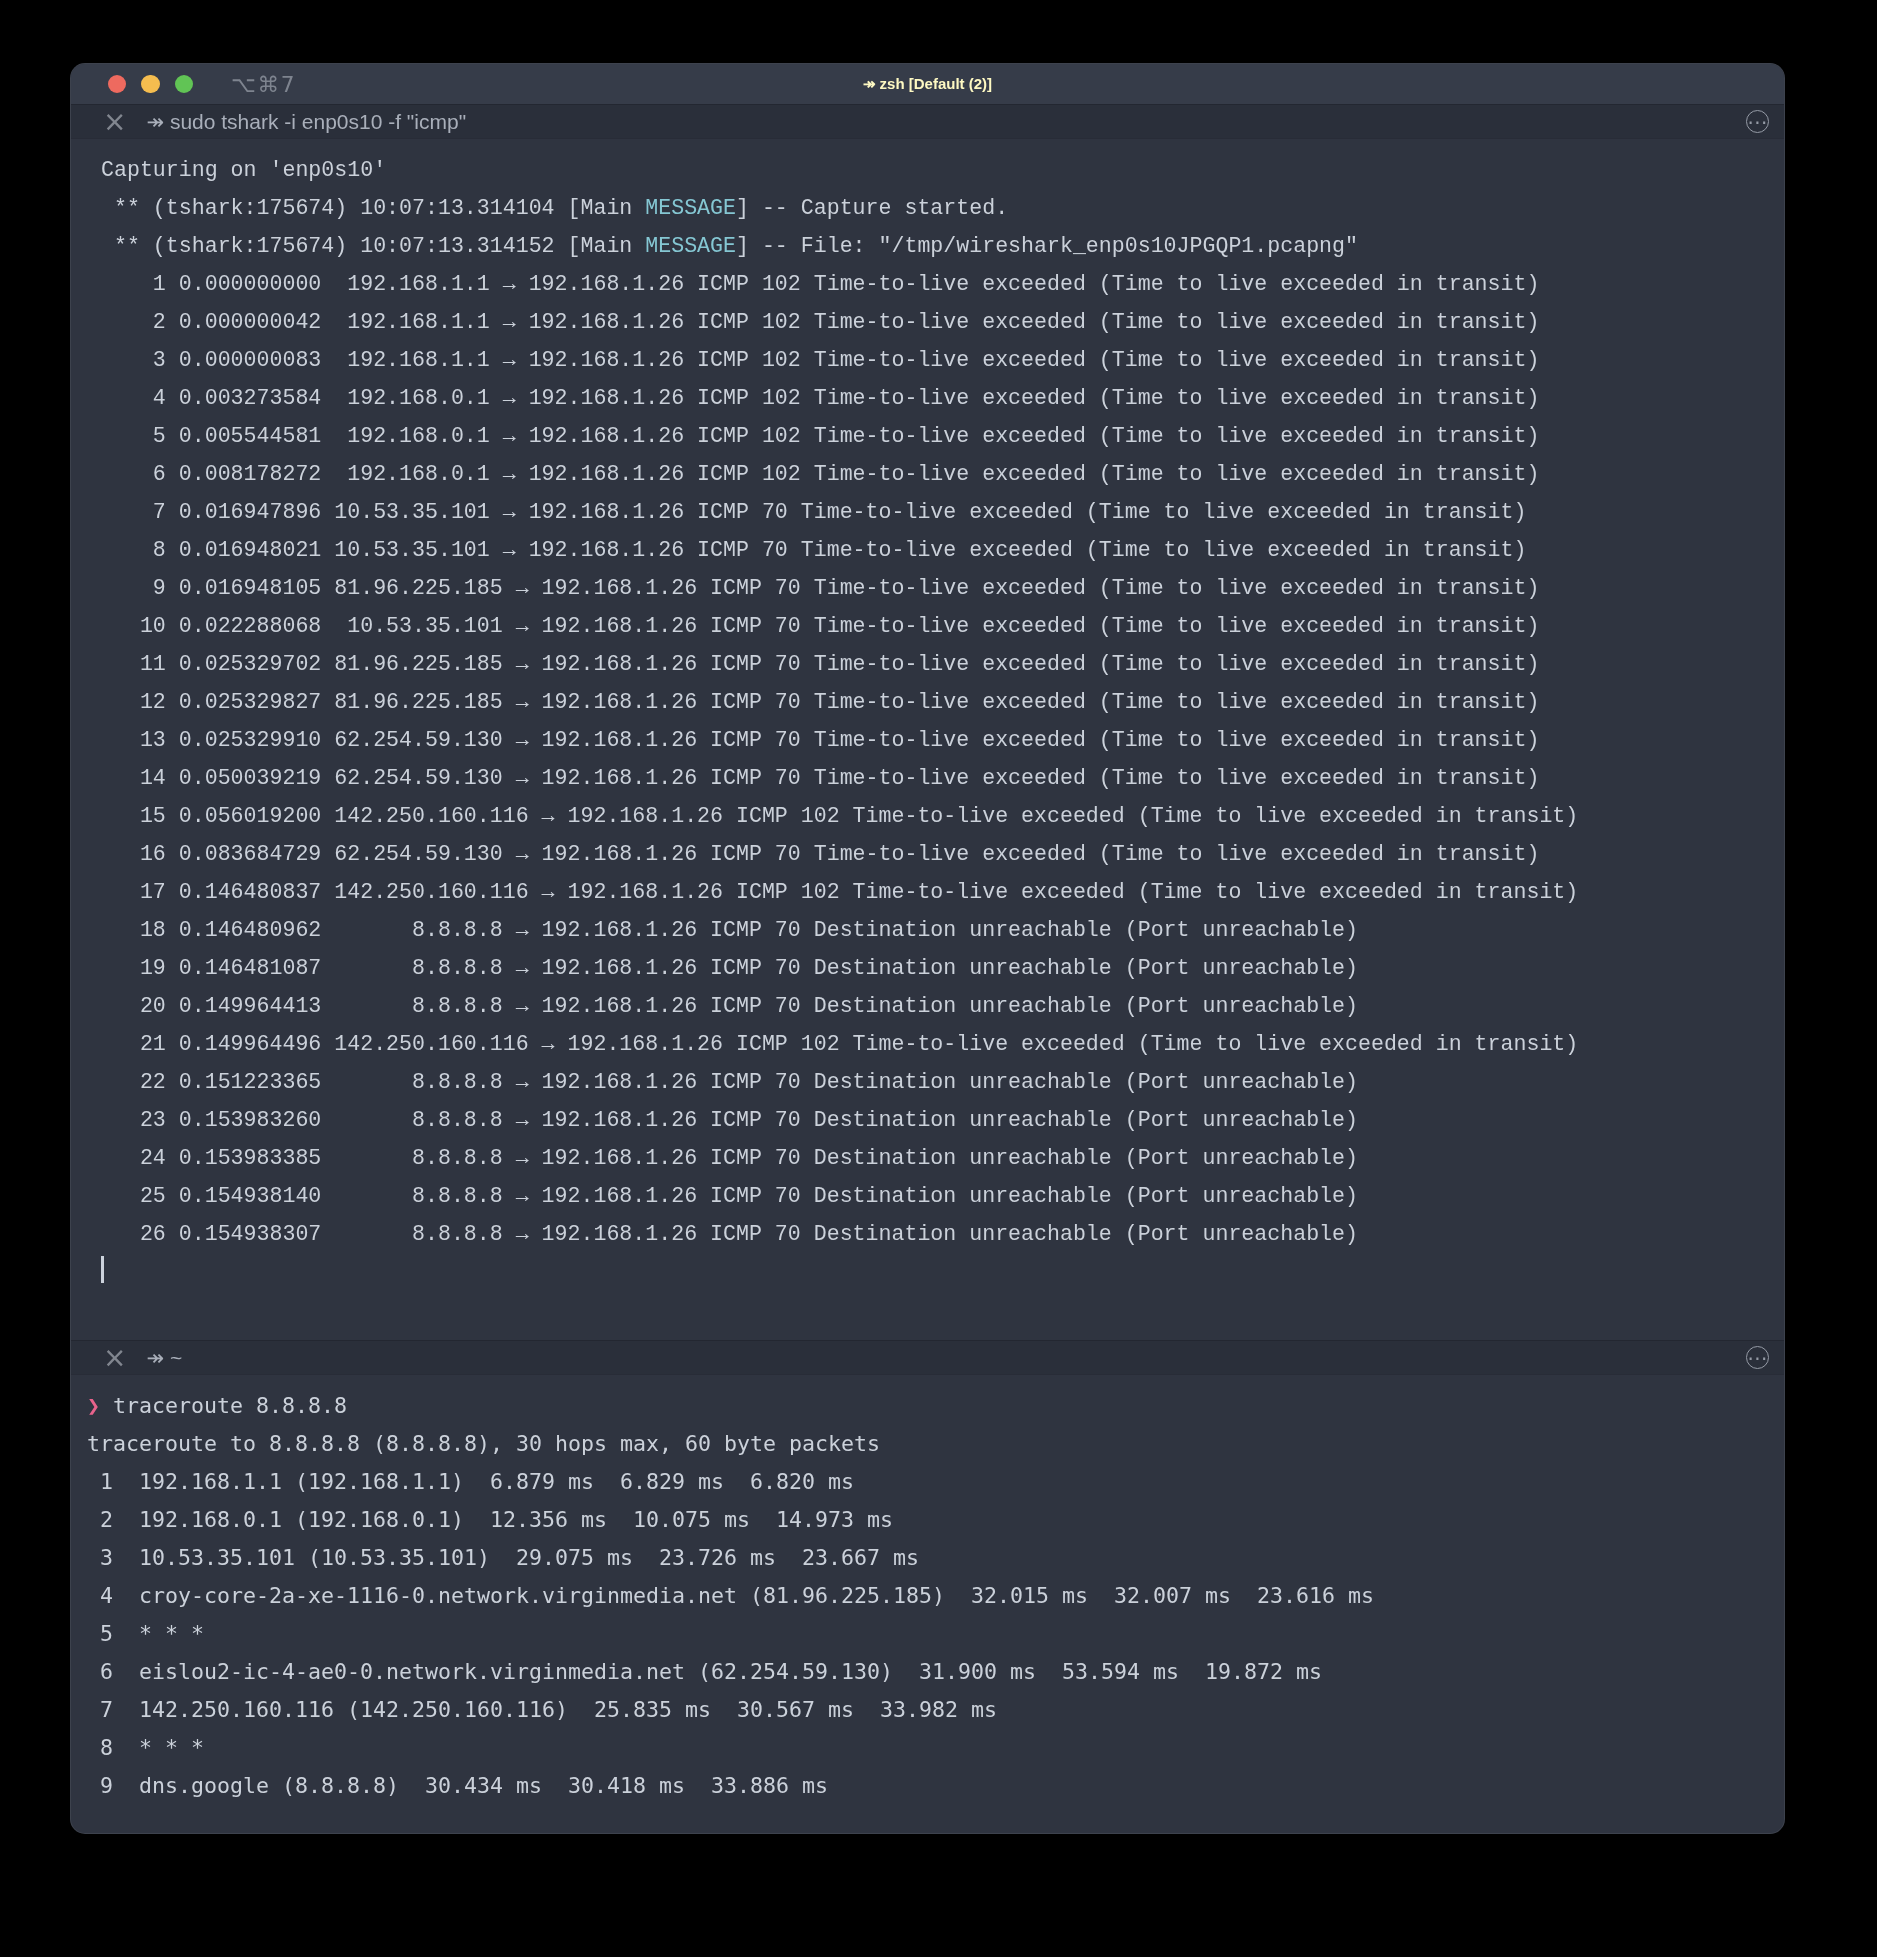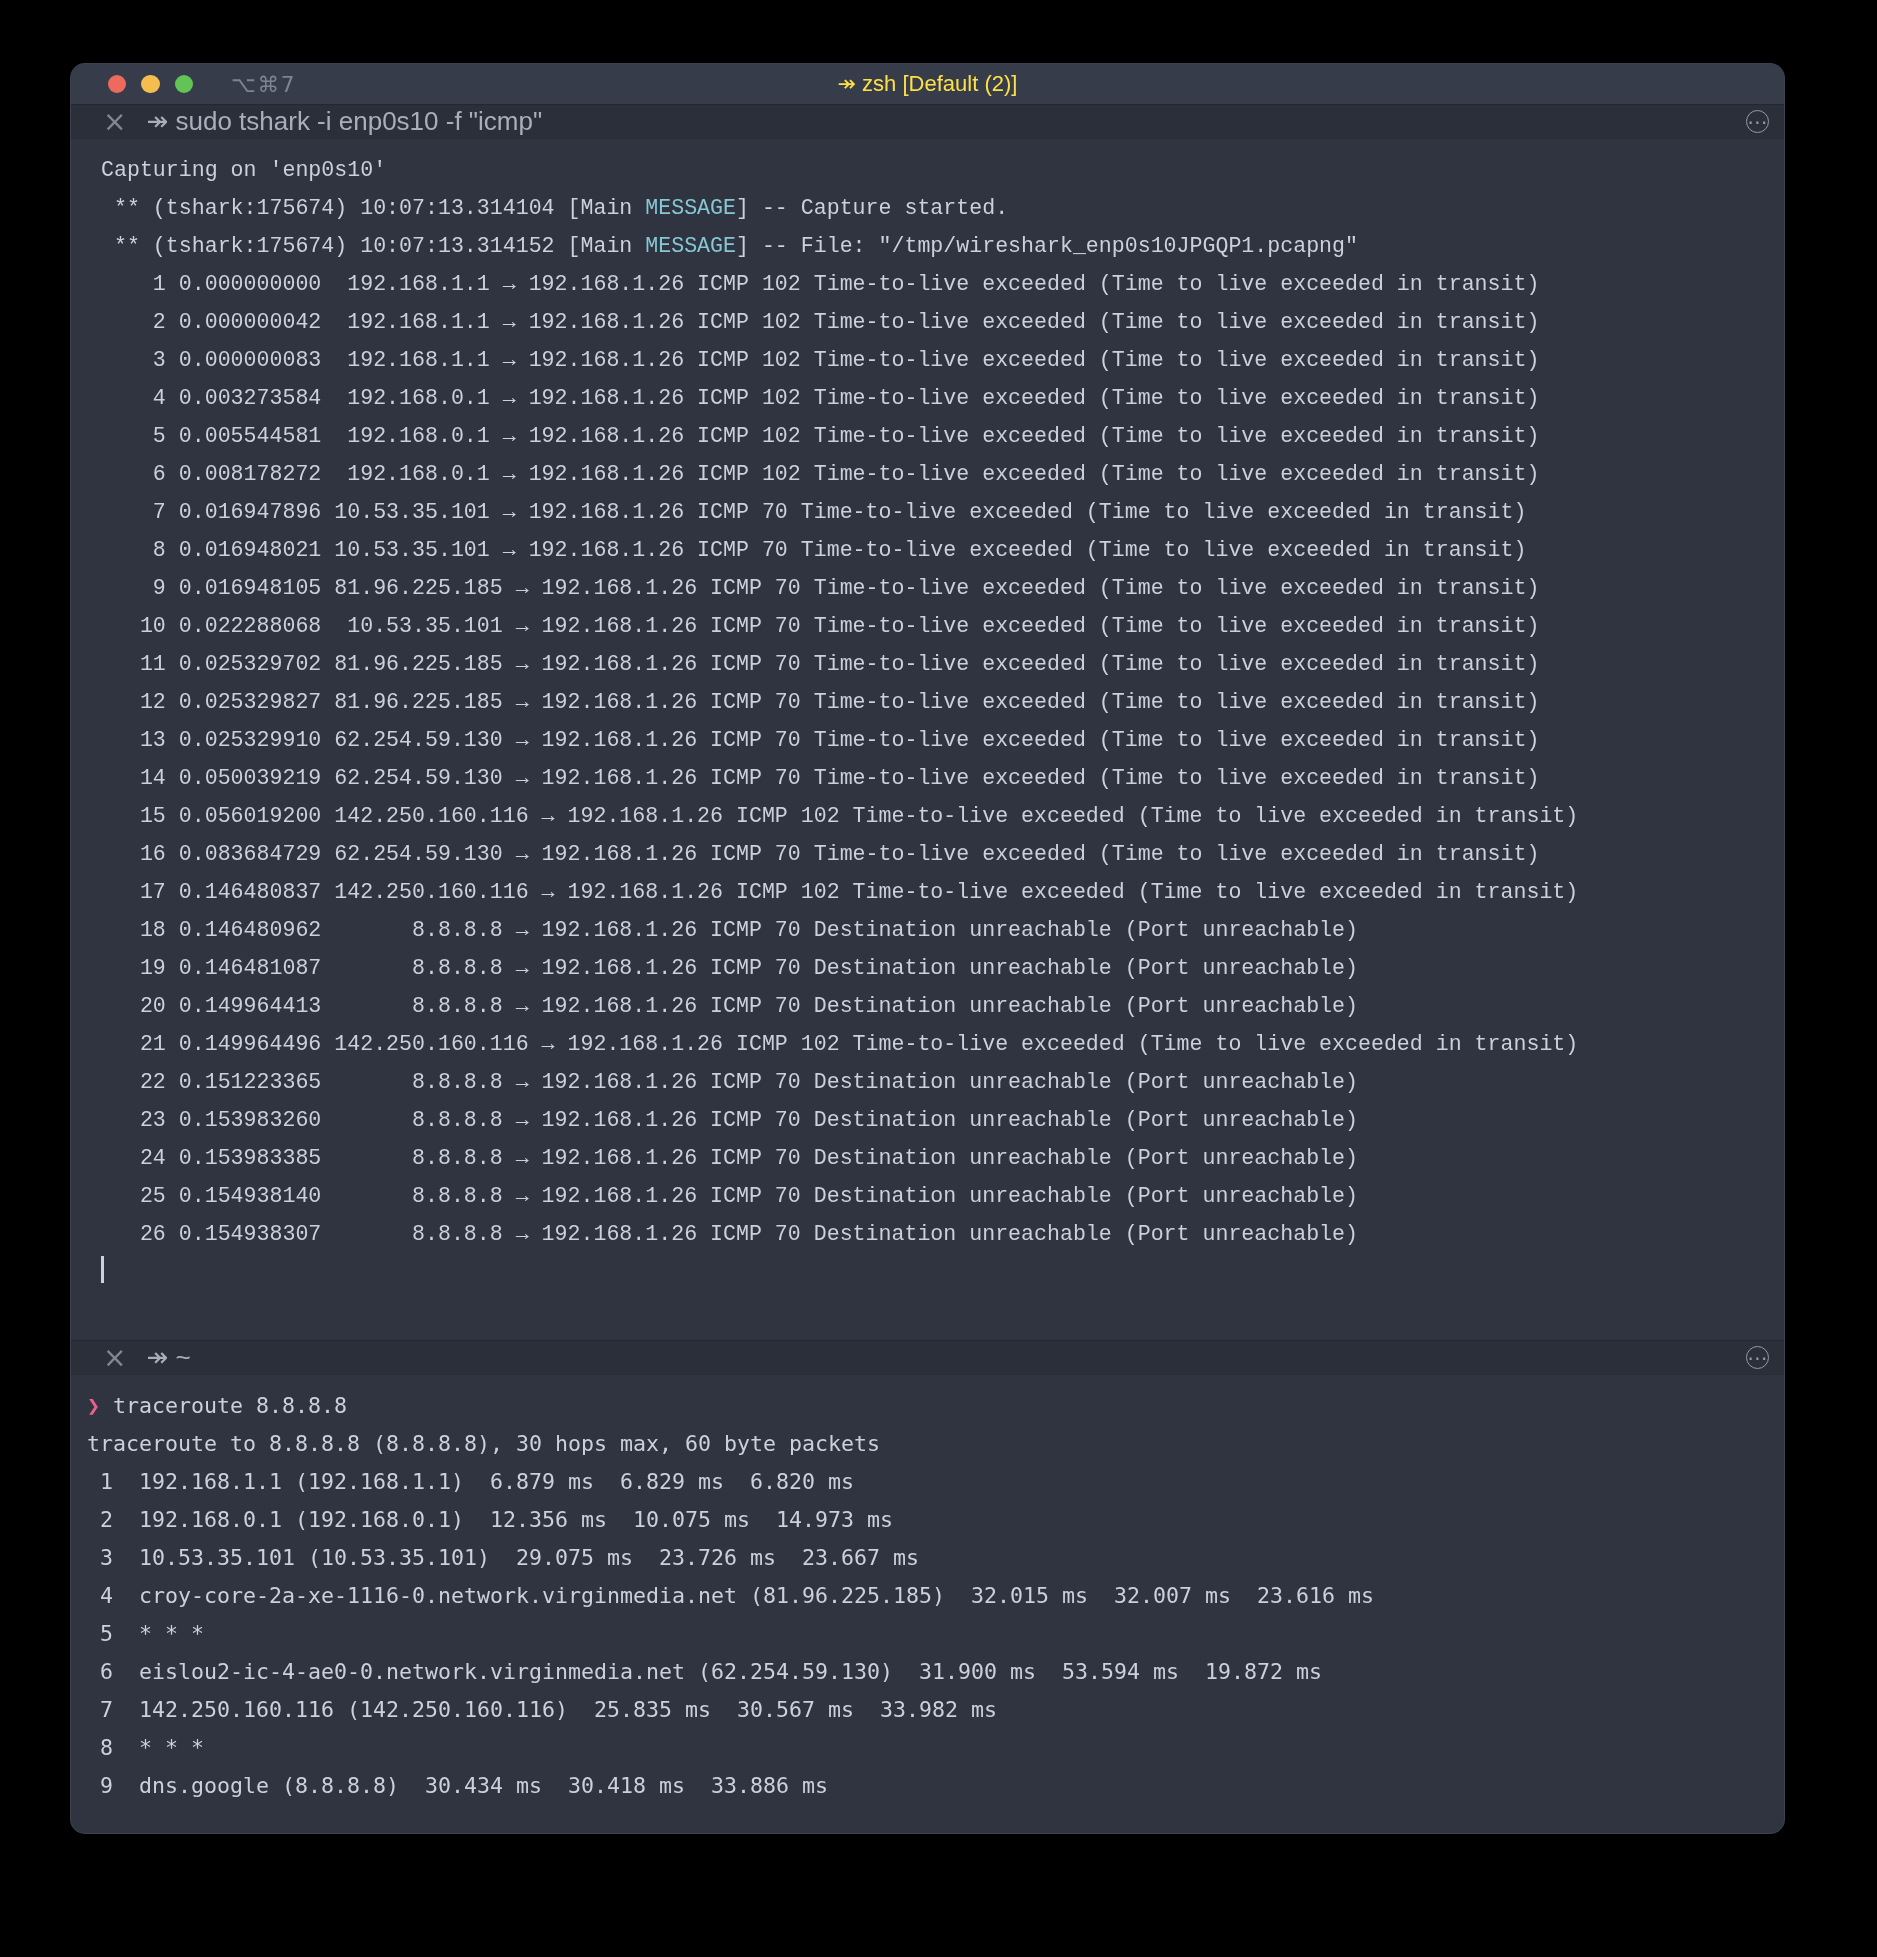--- a/index.html
+++ b/index.html
@@ -23,35 +23,35 @@
   .light { width:18.3px; height:18.3px; border-radius:50%; }
   .light-red    { background:#ee6a5f; }
   .light-yellow { background:#f5bd4f; }
   .light-green  { background:#61c455; }
   .shortcut {
     margin-left:38px; color:#7e848f; font-size:21.6px; letter-spacing:1.7px;
     font-family:"DejaVu Sans","Liberation Sans",sans-serif;
   }
   .wtitle {
     position:absolute; left:0; right:0; text-align:center;
-    color:#fde047; font-size:22px; font-weight:400;
+    color:#fef9c3; font-size:15px; font-weight:700;
   }
 
   .pane { display:flex; flex-direction:column; flex:none; min-height:0; }
   .pane-header {
     height:35px; flex:none; background:#2a2f3a;
     border-top:0.8px solid #232731; border-bottom:0.8px solid #282c37;
     display:flex; align-items:center; padding:0 13.3px 0 32px;
     font-family:"Liberation Sans", sans-serif;
   }
   .close-x {
     color:#81868f; font-size:28px; line-height:28px; margin-right:20px;
     font-family:"DejaVu Sans", sans-serif;
   }
-  .pane-title { color:#a9afba; font-size:26px; white-space:pre; }
+  .pane-title { color:#a9afba; font-size:21px; white-space:pre; }
   .menu-btn {
     margin-left:auto; margin-right:1.7px; width:23px; height:23px;
     border:1.7px solid #959ba6; border-radius:50%; color:#959ba6;
     display:flex; align-items:center; justify-content:center;
     font-size:20px; line-height:20px;
     font-family:"DejaVu Sans", sans-serif;
   }
 
   .terminal {
     white-space:pre; overflow:hidden; color:#cbd1da;

